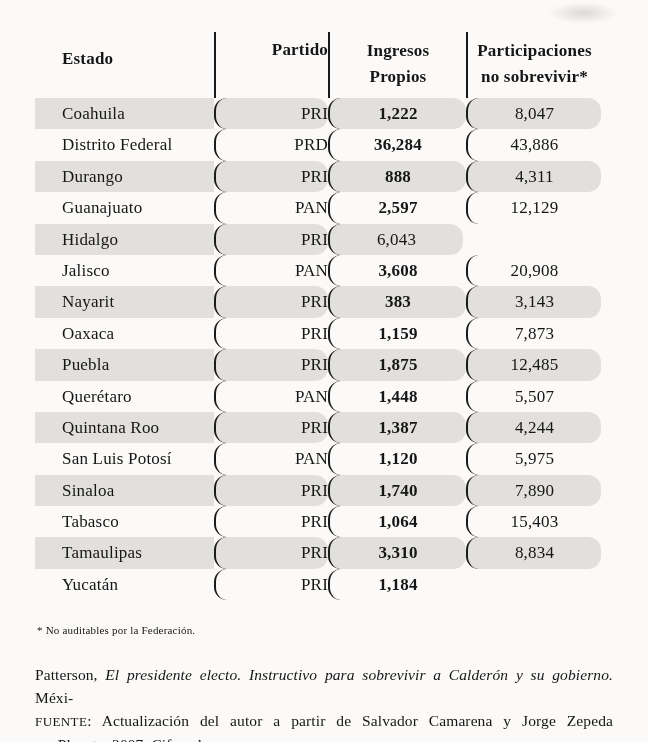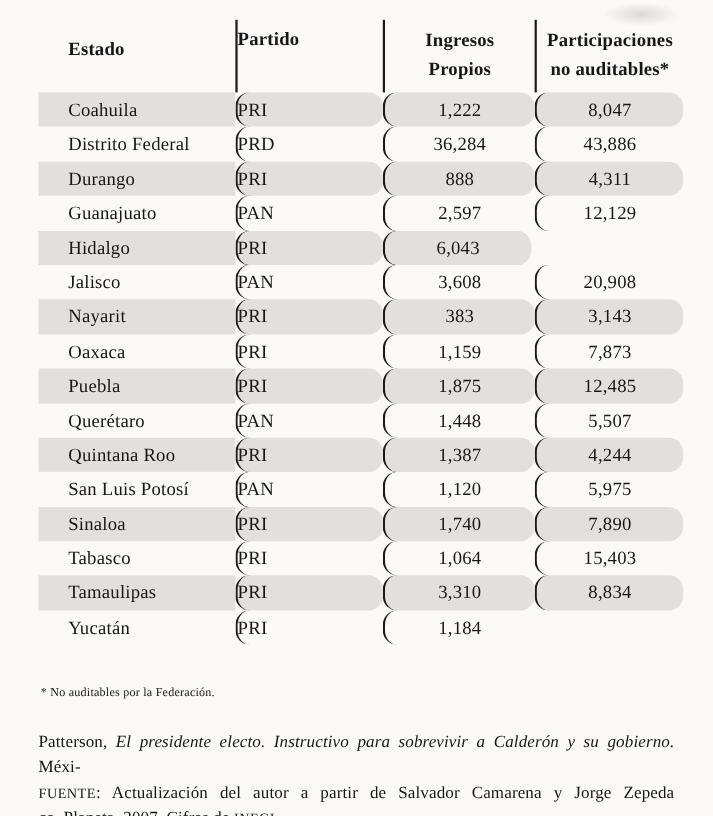--- a/index.html
+++ b/index.html
@@ -25,28 +25,28 @@
   .scan-smudge {
     position: absolute;
     left: 548px; top: 2px;
     width: 70px; height: 22px;
     background: radial-gradient(ellipse at center, rgba(160,158,152,0.35), rgba(160,158,152,0) 70%);
     pointer-events: none;
   }
   
   .fin-table {
     position: absolute;
-    left: 35px; top: 18px;
+    left: 35px; top: 32px;
     width: 586px;
   }
   .hrow, .row { display: flex; }
   .cell { flex: 0 0 auto; }
   .c1 { width: 179px; }
-  .c2 { width: 134px; text-align: left; }
-  .c3 { width: 138px; text-align: center; }
+  .c2 { width: 114px; text-align: right; }
+  .c3 { width: 138px; text-align: center; font-weight: bold; }
   .c4 { width: 135px; text-align: center; }
   .c2, .c3, .c4 { border-left: 2px solid var(--rule); }
   .hrow { height: 66px; }
   .hrow .cell {
     font-weight: bold;
     font-size: 17px;
     letter-spacing: 0.2px;
   }
   .h-estado { padding-left: 27px; padding-top: 17px; }
   .h-partido { padding-top: 8px; }
@@ -90,21 +90,21 @@
   <div class="fin-table">
     <div class="hrow">
       <div class="cell c1 h-estado">Estado</div>
       <div class="cell c2 h-partido">Partido</div>
       <div class="cell c3 h-two">
         <div>Ingresos</div>
         <div>Propios</div>
       </div>
       <div class="cell c4 h-two">
         <div>Participaciones</div>
-        <div>no auditables*</div>
+        <div>no sobrevivir*</div>
       </div>
     </div>
     <div id="tbody">
         <div class="row shaded">
           <div class="cell c1">Coahuila</div>
           <div class="cell c2">PRI</div>
           <div class="cell c3">1,222</div>
           <div class="cell c4">8,047</div>
         </div>
         <div class="row">

